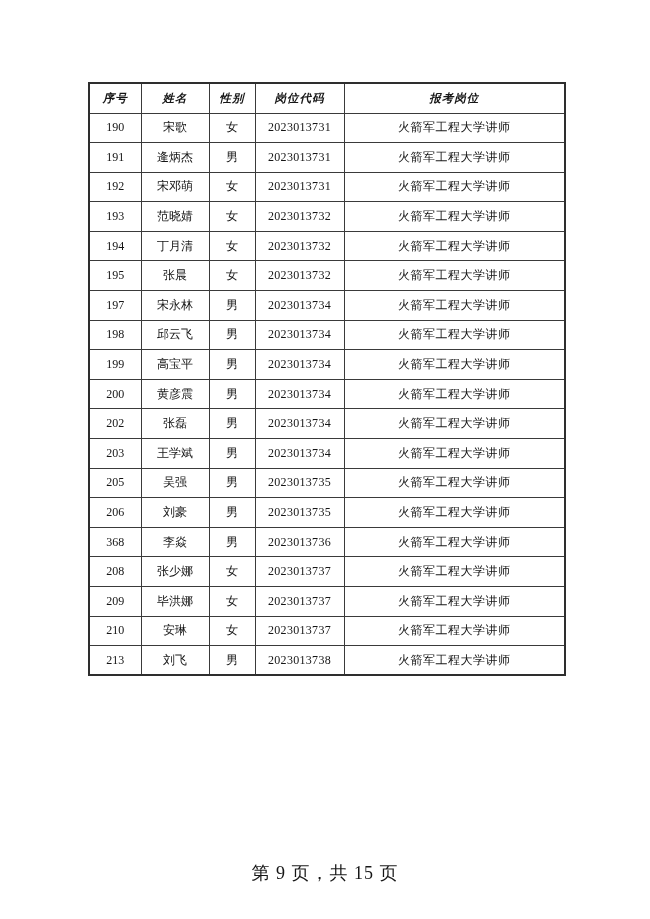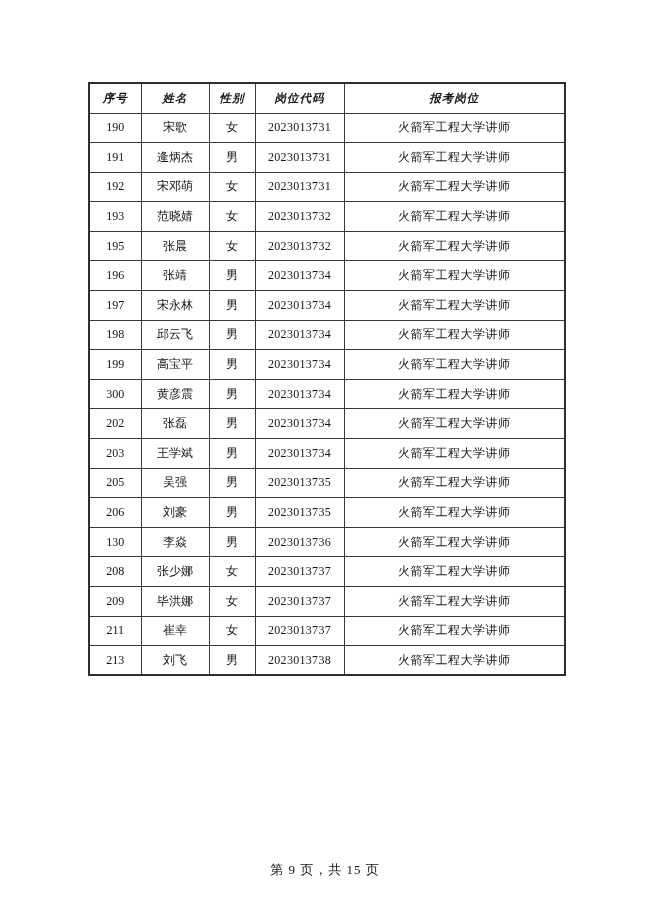--- a/index.html
+++ b/index.html
@@ -51,21 +51,21 @@
     color: #151515;
   }
   td.cell-code { font-size: 11.5px; letter-spacing: 0.3px; }
   td.cell-position { letter-spacing: 0.5px; margin-left: 32px; }
   .page-footer {
     position: absolute;
     left: 0;
     top: 861px;
     width: 650px;
     text-align: center;
-    font-size: 13px;
+    font-size: 18px;
     letter-spacing: 1px;
     color: #161616;
   }
 </style>
 </head>
 <body>
 
 <div class="page">
 
   <div class="table-wrap">
@@ -109,34 +109,34 @@
             <td class="cell-position">火箭军工程大学讲师</td>
           </tr>
           <tr>
             <td class="cell-no">193</td>
             <td class="cell-name">范晓婧</td>
             <td class="cell-gender">女</td>
             <td class="cell-code">2023013732</td>
             <td class="cell-position">火箭军工程大学讲师</td>
           </tr>
           <tr>
+            <td class="cell-no">194</td>
+            <td class="cell-name">丁月清</td>
+            <td class="cell-gender">女</td>
+            <td class="cell-code">2023013732</td>
+            <td class="cell-position">火箭军工程大学讲师</td>
+          </tr>
+          <tr>
             <td class="cell-no">195</td>
             <td class="cell-name">张晨</td>
             <td class="cell-gender">女</td>
             <td class="cell-code">2023013732</td>
             <td class="cell-position">火箭军工程大学讲师</td>
           </tr>
           <tr>
-            <td class="cell-no">196</td>
-            <td class="cell-name">张靖</td>
-            <td class="cell-gender">男</td>
-            <td class="cell-code">2023013734</td>
-            <td class="cell-position">火箭军工程大学讲师</td>
-          </tr>
-          <tr>
             <td class="cell-no">197</td>
             <td class="cell-name">宋永林</td>
             <td class="cell-gender">男</td>
             <td class="cell-code">2023013734</td>
             <td class="cell-position">火箭军工程大学讲师</td>
           </tr>
           <tr>
             <td class="cell-no">198</td>
             <td class="cell-name">邱云飞</td>
             <td class="cell-gender">男</td>
@@ -144,21 +144,21 @@
             <td class="cell-position">火箭军工程大学讲师</td>
           </tr>
           <tr>
             <td class="cell-no">199</td>
             <td class="cell-name">高宝平</td>
             <td class="cell-gender">男</td>
             <td class="cell-code">2023013734</td>
             <td class="cell-position">火箭军工程大学讲师</td>
           </tr>
           <tr>
-            <td class="cell-no">300</td>
+            <td class="cell-no">200</td>
             <td class="cell-name">黄彦震</td>
             <td class="cell-gender">男</td>
             <td class="cell-code">2023013734</td>
             <td class="cell-position">火箭军工程大学讲师</td>
           </tr>
           <tr>
             <td class="cell-no">202</td>
             <td class="cell-name">张磊</td>
             <td class="cell-gender">男</td>
             <td class="cell-code">2023013734</td>
@@ -179,43 +179,43 @@
             <td class="cell-position">火箭军工程大学讲师</td>
           </tr>
           <tr>
             <td class="cell-no">206</td>
             <td class="cell-name">刘豪</td>
             <td class="cell-gender">男</td>
             <td class="cell-code">2023013735</td>
             <td class="cell-position">火箭军工程大学讲师</td>
           </tr>
           <tr>
-            <td class="cell-no">130</td>
+            <td class="cell-no">368</td>
             <td class="cell-name">李焱</td>
             <td class="cell-gender">男</td>
             <td class="cell-code">2023013736</td>
             <td class="cell-position">火箭军工程大学讲师</td>
           </tr>
           <tr>
             <td class="cell-no">208</td>
             <td class="cell-name">张少娜</td>
             <td class="cell-gender">女</td>
             <td class="cell-code">2023013737</td>
             <td class="cell-position">火箭军工程大学讲师</td>
           </tr>
           <tr>
             <td class="cell-no">209</td>
             <td class="cell-name">毕洪娜</td>
             <td class="cell-gender">女</td>
             <td class="cell-code">2023013737</td>
             <td class="cell-position">火箭军工程大学讲师</td>
           </tr>
           <tr>
-            <td class="cell-no">211</td>
-            <td class="cell-name">崔幸</td>
+            <td class="cell-no">210</td>
+            <td class="cell-name">安琳</td>
             <td class="cell-gender">女</td>
             <td class="cell-code">2023013737</td>
             <td class="cell-position">火箭军工程大学讲师</td>
           </tr>
           <tr>
             <td class="cell-no">213</td>
             <td class="cell-name">刘飞</td>
             <td class="cell-gender">男</td>
             <td class="cell-code">2023013738</td>
             <td class="cell-position">火箭军工程大学讲师</td>

